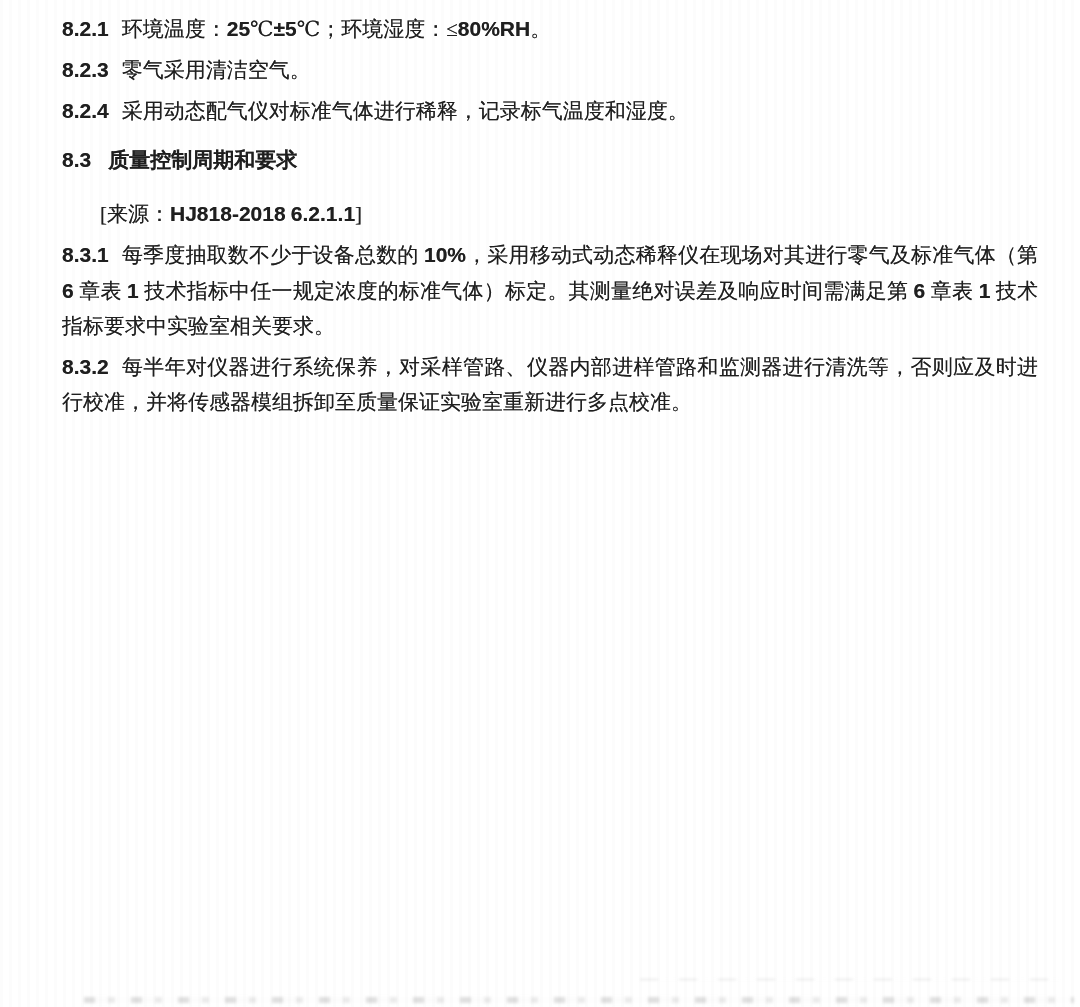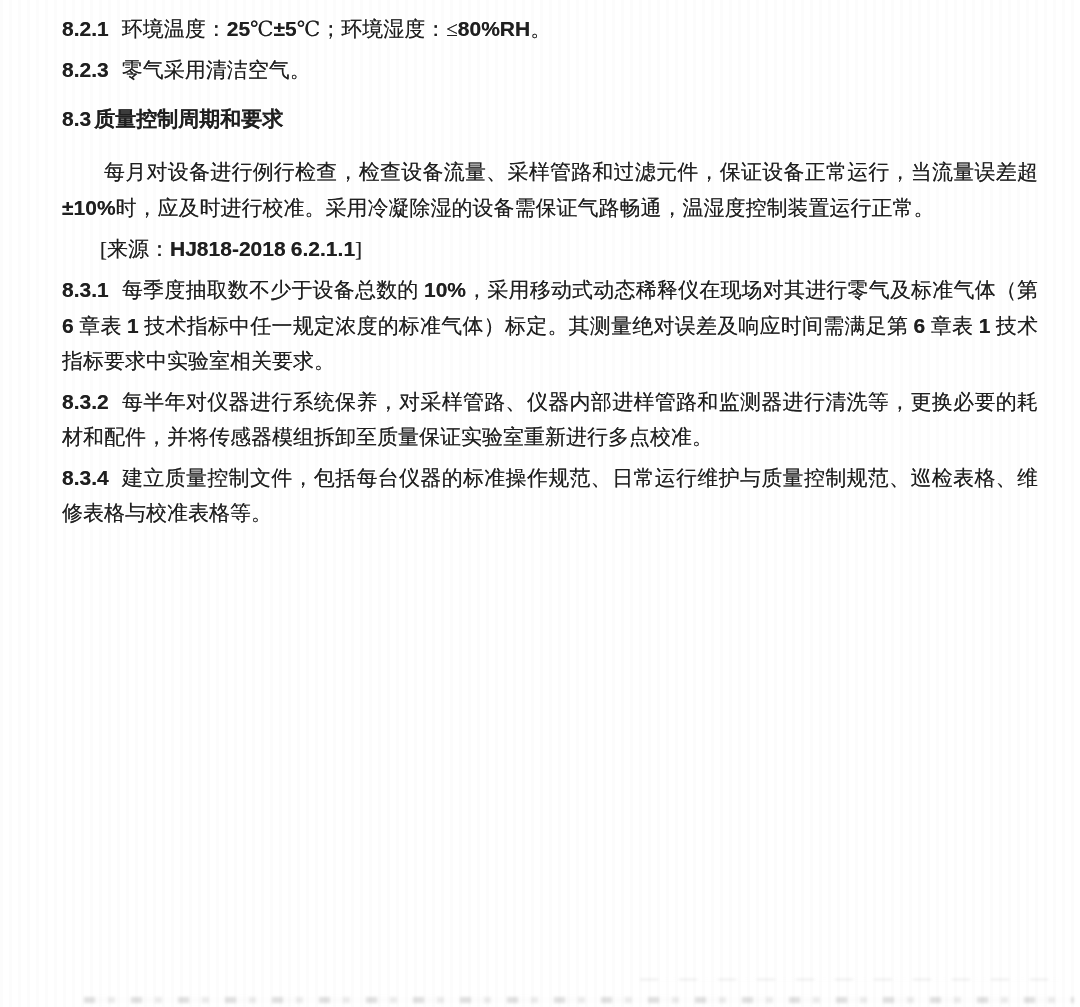--- a/index.html
+++ b/index.html
@@ -35,21 +35,21 @@
   }
   .doc p {
     margin: 0 0 5px 0;
   }
   .doc p.heading {
     font-family: "Liberation Sans", "DejaVu Sans", sans-serif;
     font-weight: 700;
     margin: 13px 0 19px 0;
   }
   .doc p.heading .label {
-    margin-right: 3px;
+    margin-right: 17px;
   }
   .doc p.body-indent {
     text-indent: 42px;
   }
   .doc p.source {
     text-indent: 38px;
   }
   .label {
     font-family: "Liberation Sans", "DejaVu Sans", sans-serif;
     font-weight: 600;
@@ -85,22 +85,21 @@
     filter: blur(1.2px);
   }
 </style>
 </head>
 <body>
 
 <main class="page">
   <section class="doc">
       <p class="clause"><span class="label">8.2.1</span><span class="rich">环境温度：<span class="num">25</span>℃<span class="num">±5</span>℃；环境湿度：≤<span class="num">80%RH</span>。</span></p>
       <p class="clause"><span class="label">8.2.3</span><span class="rich">零气采用清洁空气。</span></p>
+      <p class="clause"><span class="label">8.2.4</span><span class="rich">采用动态配气仪对标准气体进行稀释，记录标气温度和湿度。</span></p>
       <p class="heading"><span class="label">8.3</span><span class="rich">质量控制周期和要求</span></p>
-      <p class="body-indent"><span class="rich">每月对设备进行例行检查，检查设备流量、采样管路和过滤元件，保证设备正常运行，当流量误差超<span class="num">±10%</span>时，应及时进行校准。采用冷凝除湿的设备需保证气路畅通，温湿度控制装置运行正常。</span></p>
       <p class="source"><span class="rich">[来源：<span class="num">HJ818-2018</span> <span class="num">6.2.1.1</span>]</span></p>
       <p class="clause"><span class="label">8.3.1</span><span class="rich">每季度抽取数不少于设备总数的 <span class="num">10%</span>，采用移动式动态稀释仪在现场对其进行零气及标准气体（第 <span class="num">6</span> 章表 <span class="num">1</span> 技术指标中任一规定浓度的标准气体）标定。其测量绝对误差及响应时间需满足第 <span class="num">6</span> 章表 <span class="num">1</span> 技术指标要求中实验室相关要求。</span></p>
-      <p class="clause"><span class="label">8.3.2</span><span class="rich">每半年对仪器进行系统保养，对采样管路、仪器内部进样管路和监测器进行清洗等，更换必要的耗材和配件，并将传感器模组拆卸至质量保证实验室重新进行多点校准。</span></p>
-      <p class="clause"><span class="label">8.3.4</span><span class="rich">建立质量控制文件，包括每台仪器的标准操作规范、日常运行维护与质量控制规范、巡检表格、维修表格与校准表格等。</span></p>
+      <p class="clause"><span class="label">8.3.2</span><span class="rich">每半年对仪器进行系统保养，对采样管路、仪器内部进样管路和监测器进行清洗等，否则应及时进行校准，并将传感器模组拆卸至质量保证实验室重新进行多点校准。</span></p>
     </section>
   <div class="smudge"></div>
   <div class="artifact"></div>
 </main>
 
 </body></html>

